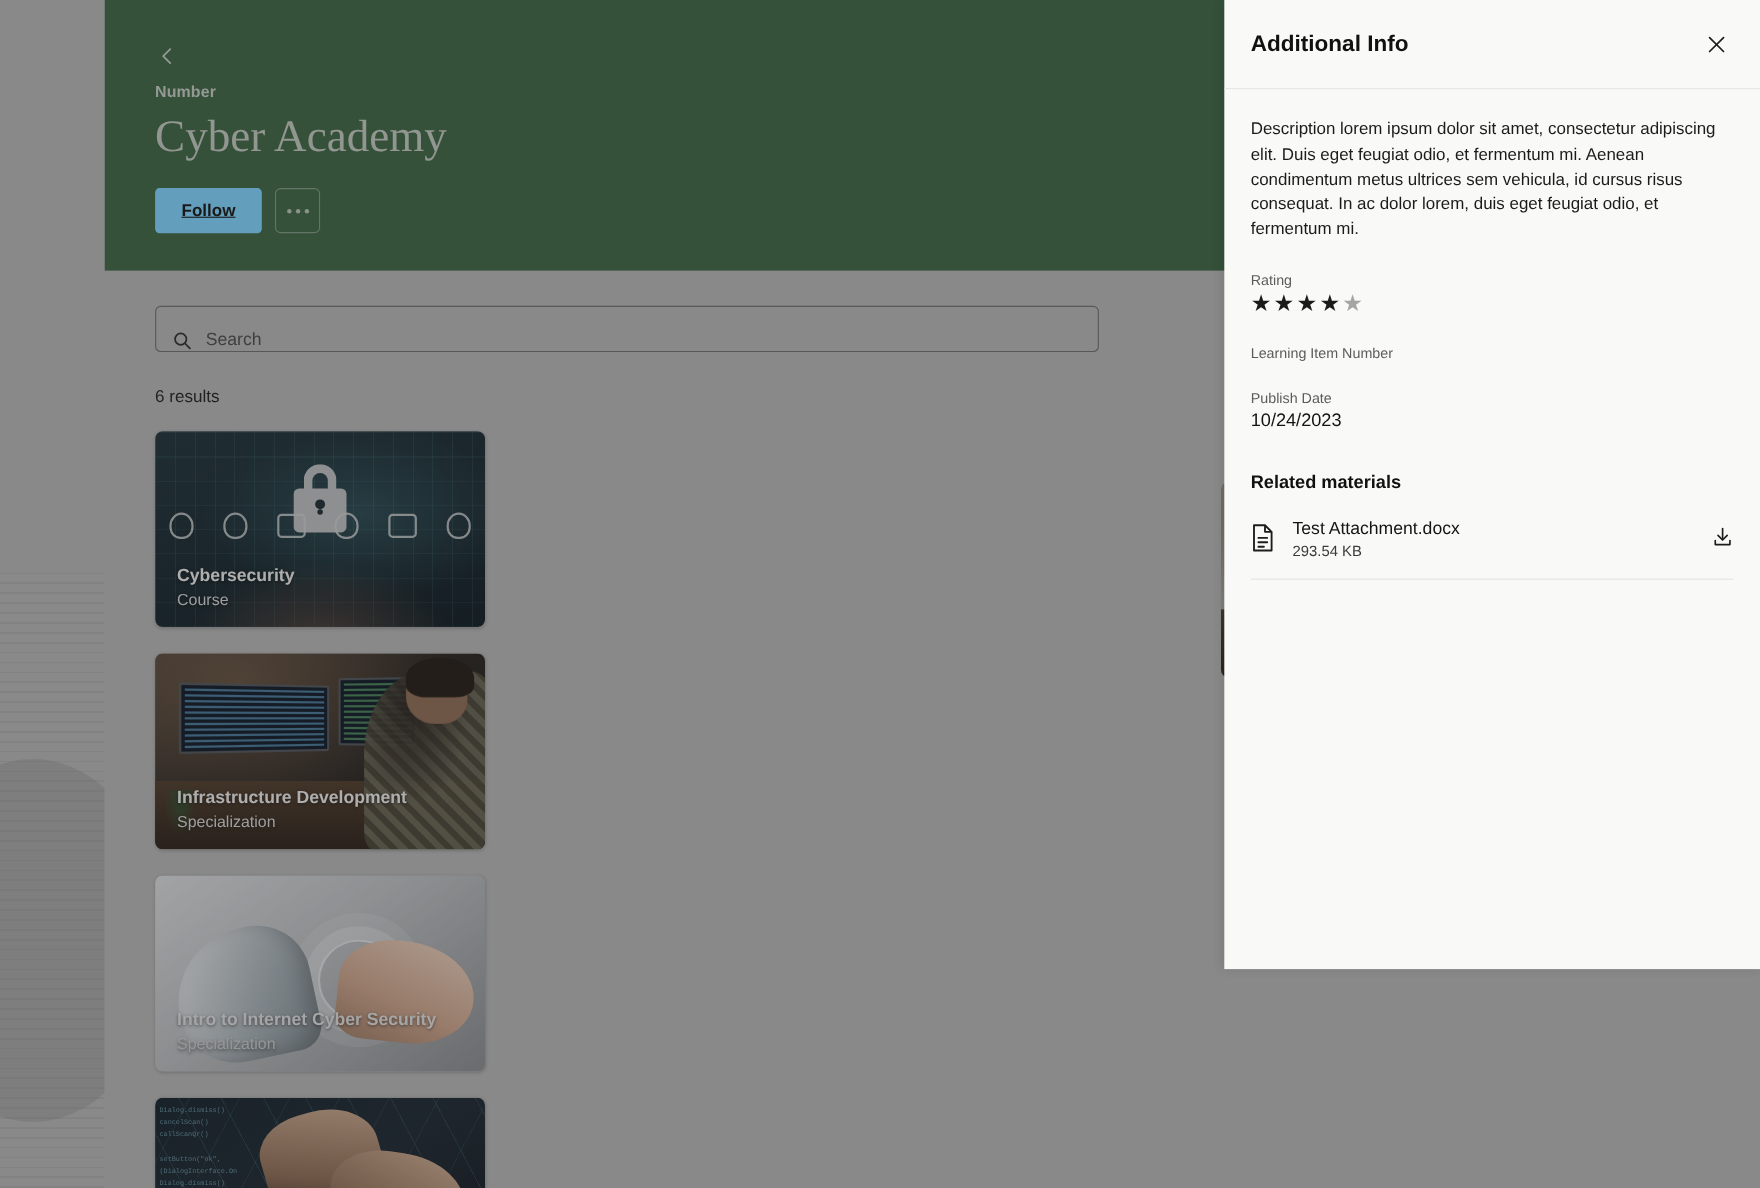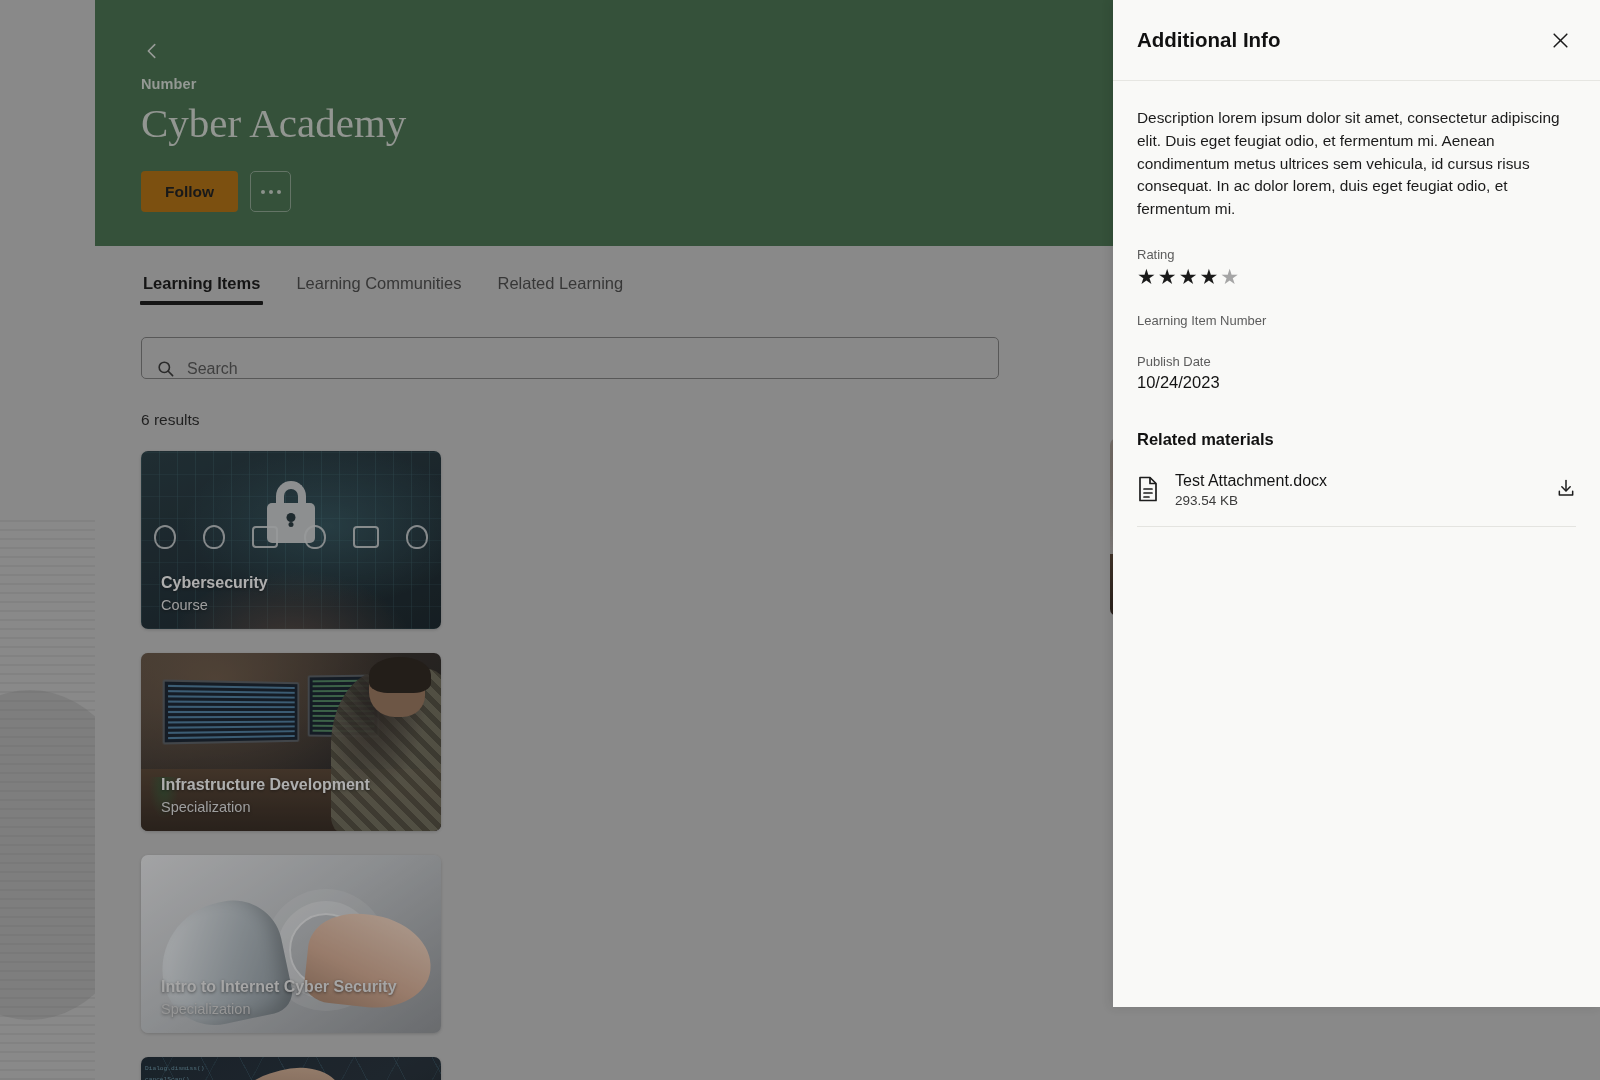--- a/index.html
+++ b/index.html
@@ -54,23 +54,23 @@
     font-size: 14.5px; font-weight: 700; color: #c3cbc3;
     letter-spacing: .1px; margin-bottom: 9px;
   }
   .hero-title {
     font-family: "Liberation Serif", serif;
     font-size: 41px; font-weight: 400; color: #c0c6bf;
     line-height: 1.12; margin-bottom: 24px;
   }
   .hero-actions { display: flex; align-items: center; gap: 12px; }
   .btn-follow {
-    background: #a16207; color: #141414; border: none; border-radius: 4px;
+    background: #7dd3fc; color: #141414; border: none; border-radius: 4px;
     font-size: 15.5px; font-weight: 700; padding: 13px 24px;
-    font-family: "Liberation Sans", sans-serif; cursor: pointer; line-height: 1;
+    font-family: "Liberation Sans", sans-serif; cursor: pointer; line-height: 1; text-decoration: underline;
   }
   .btn-more {
     width: 41px; height: 41px; border: 1px solid #7e9682; border-radius: 5px;
     background: transparent; display: flex; align-items: center; justify-content: center;
     gap: 4px; cursor: pointer;
   }
   .btn-more i { width: 4px; height: 4px; border-radius: 50%; background: #b6c0b6; display: block; }
 
   
   .body-area { padding: 0 0 0 46px; }
@@ -296,21 +296,21 @@
   }
 
   
   .card-peek {
     position: absolute; left: 1015px; top: 438px; width: 300px; height: 178px;
     border-radius: 7px; overflow: hidden;
   }
 
   
   .drawer {
-    position: absolute; right: 0; top: 0; width: 487px; height: 1007px;
+    position: absolute; right: 0; top: 0; width: 487px; height: 881px;
     background: #f9f9f7; z-index: 40;
     box-shadow: -2px 0 10px rgba(0,0,0,.10);
   }
   .drawer-head {
     height: 81px; display: flex; align-items: center; justify-content: space-between;
     padding: 0 26px 0 24px; border-bottom: 1px solid #e6e6e2;
   }
   .drawer-title { font-size: 20.5px; font-weight: 700; color: #111; }
   .close-btn {
     width: 28px; height: 28px; border: none; background: transparent; cursor: pointer;
@@ -372,25 +372,20 @@
             <i></i>
             <i></i>
             <i></i>
           </button>
         </div>
       </div>
     </div>
 
     <div class="body-area">
 
-      <div class="tabs">
-        <div class="tab active">Learning Items</div>
-        <div class="tab">Learning Communities</div>
-        <div class="tab">Related Learning</div>
-      </div>
 
       <div class="search-wrap">
         <svg width="19" height="19" viewBox="0 0 24 24" fill="none" stroke="currentColor" stroke-width="2" stroke-linecap="round">
           <circle cx="10.5" cy="10.5" r="6.5"></circle>
           <line x1="15.5" y1="15.5" x2="21" y2="21"></line>
         </svg>
         <input type="text" placeholder="Search" style="">
       </div>
 
       <div class="results-count">6 results</div>

